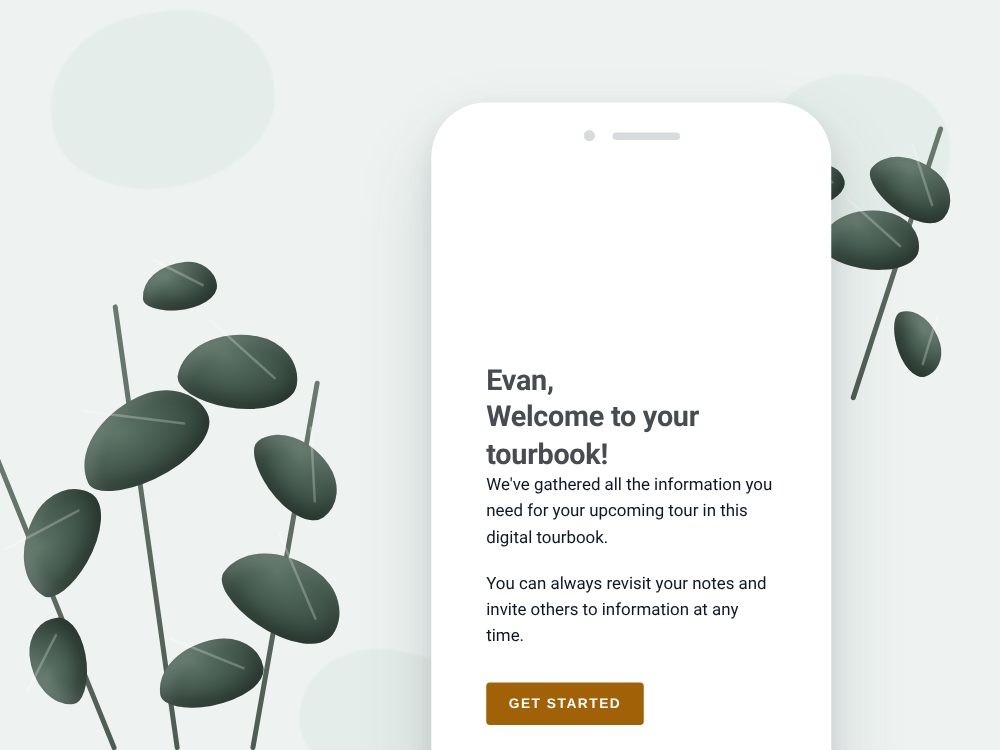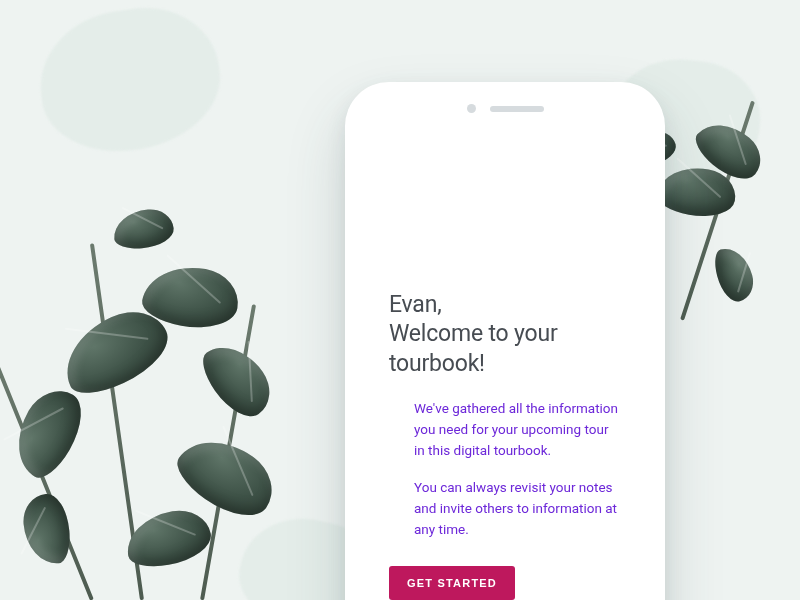--- a/index.html
+++ b/index.html
@@ -106,38 +106,36 @@
     position: absolute;
     top: 58px; left: 22px; right: 22px; bottom: 22px;
     background: #ffffff;
     border-radius: 8px;
     padding: 150px 22px 0 22px;
   }
 
   .greeting {
     font-size: 23px;
     line-height: 1.28;
-    font-weight: 400;
+    font-weight: 700;
     color: #474c52;
     letter-spacing: -0.2px;
-    margin-bottom: 20px;
     white-space: pre-line;
   }
   .body-copy {
     font-size: 13.5px;
     line-height: 1.55;
-    color: #6d28d9;
+    color: #0f172a;
     margin-bottom: 16px;
     max-width: 240px;
-    margin-left: 25px;
   }
   .cta {
     display: inline-block;
     margin-top: 10px;
-    background: #be185d;
+    background: #a16207;
     color: #ffffff;
     font-size: 11px;
     font-weight: 700;
     letter-spacing: 1.2px;
     padding: 11px 18px;
     border: none;
     border-radius: 3px;
     cursor: pointer;
     text-transform: uppercase;
   }

